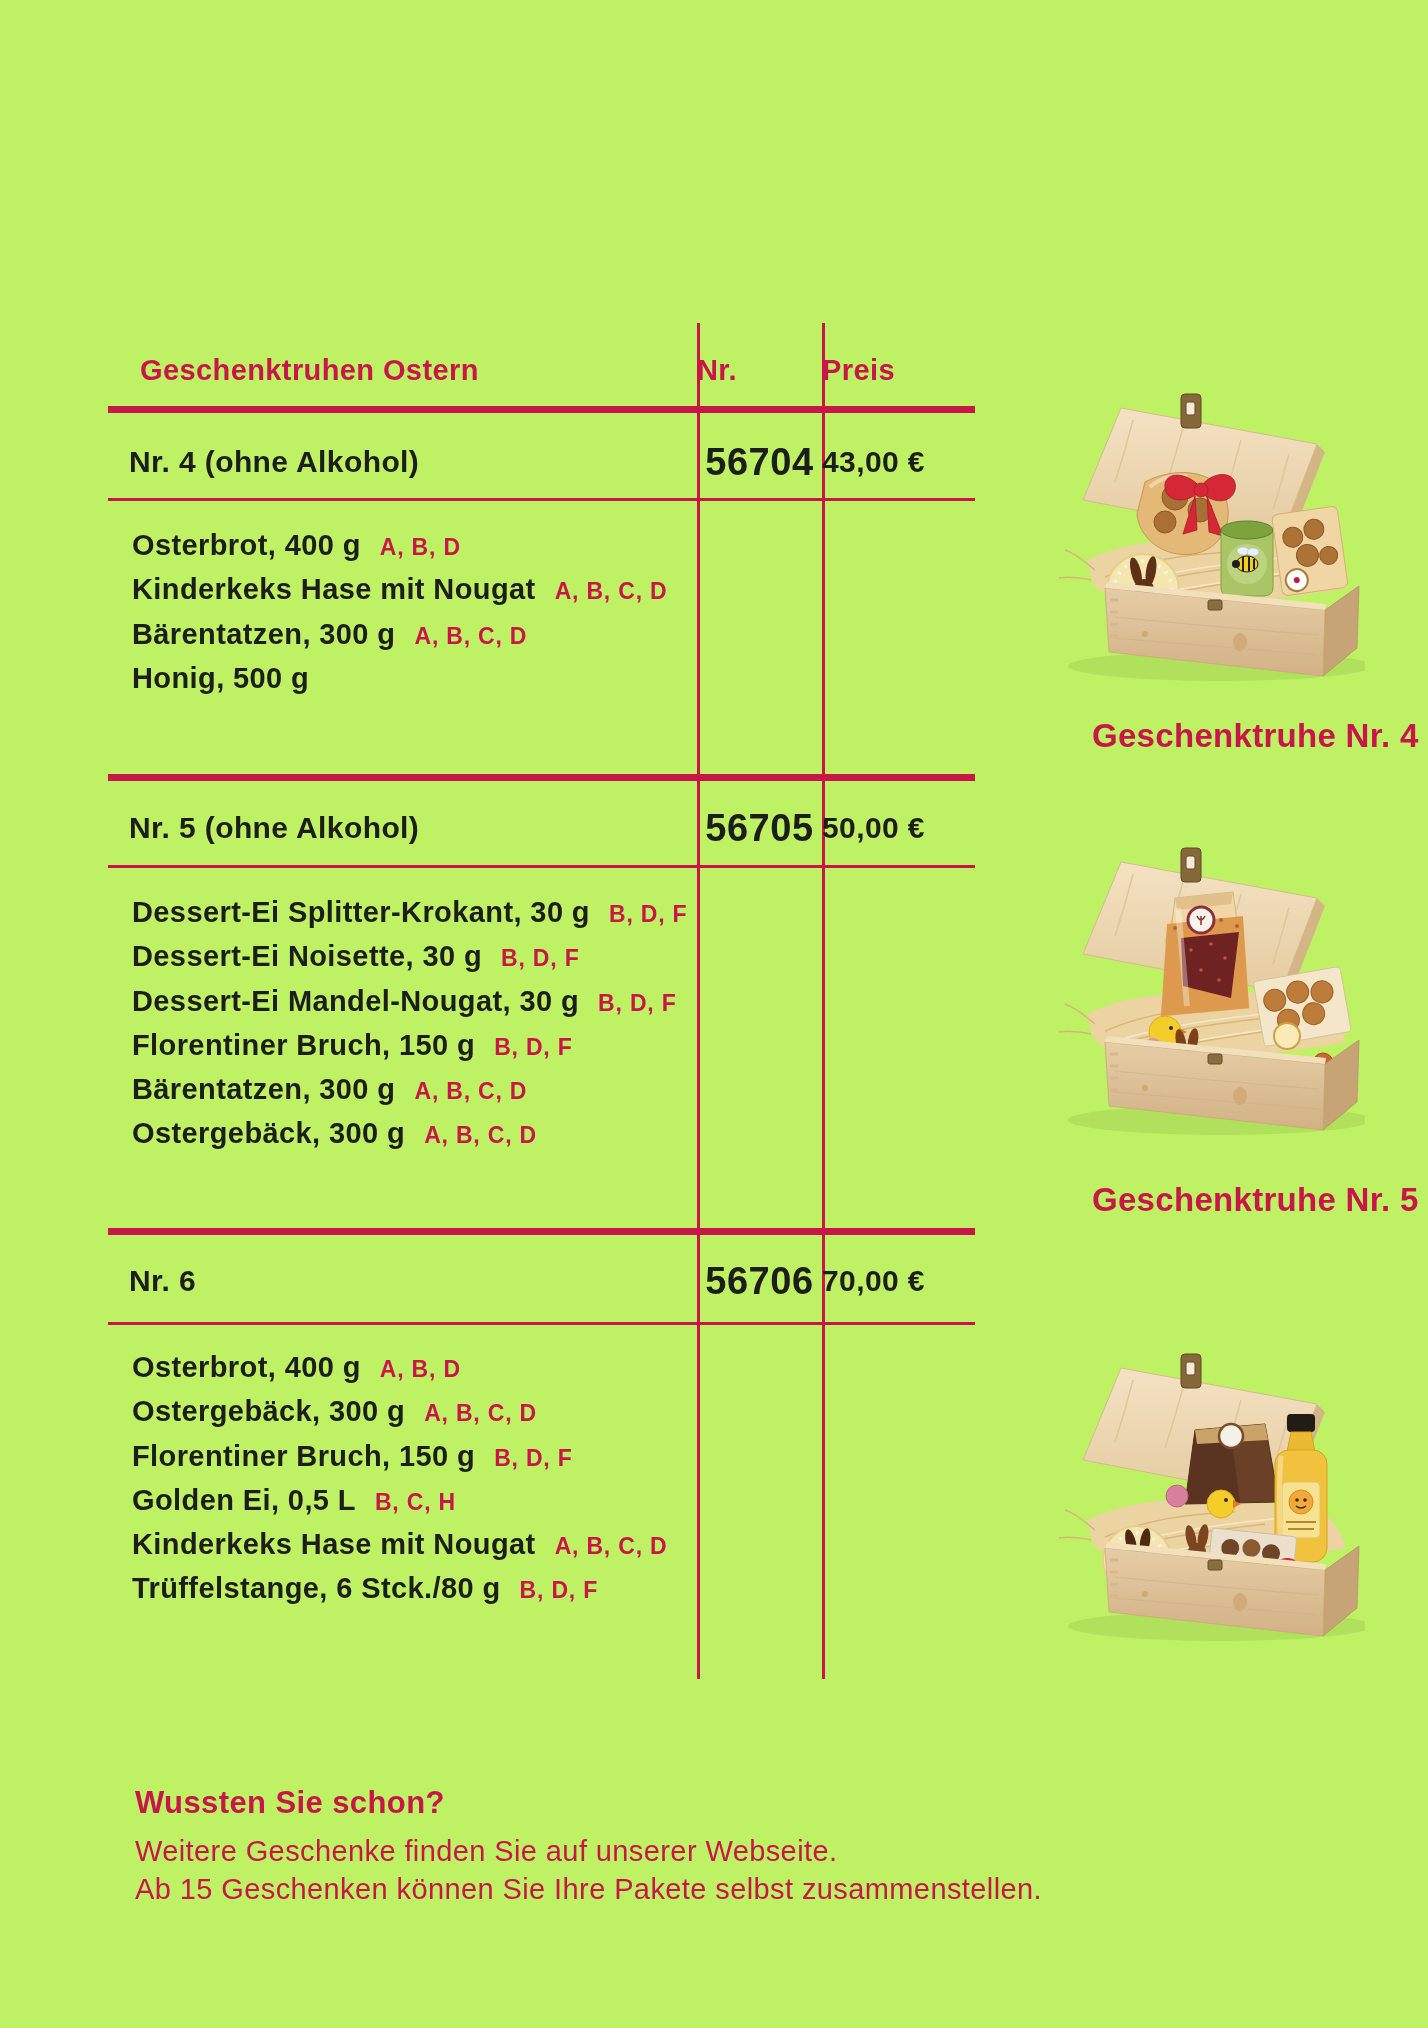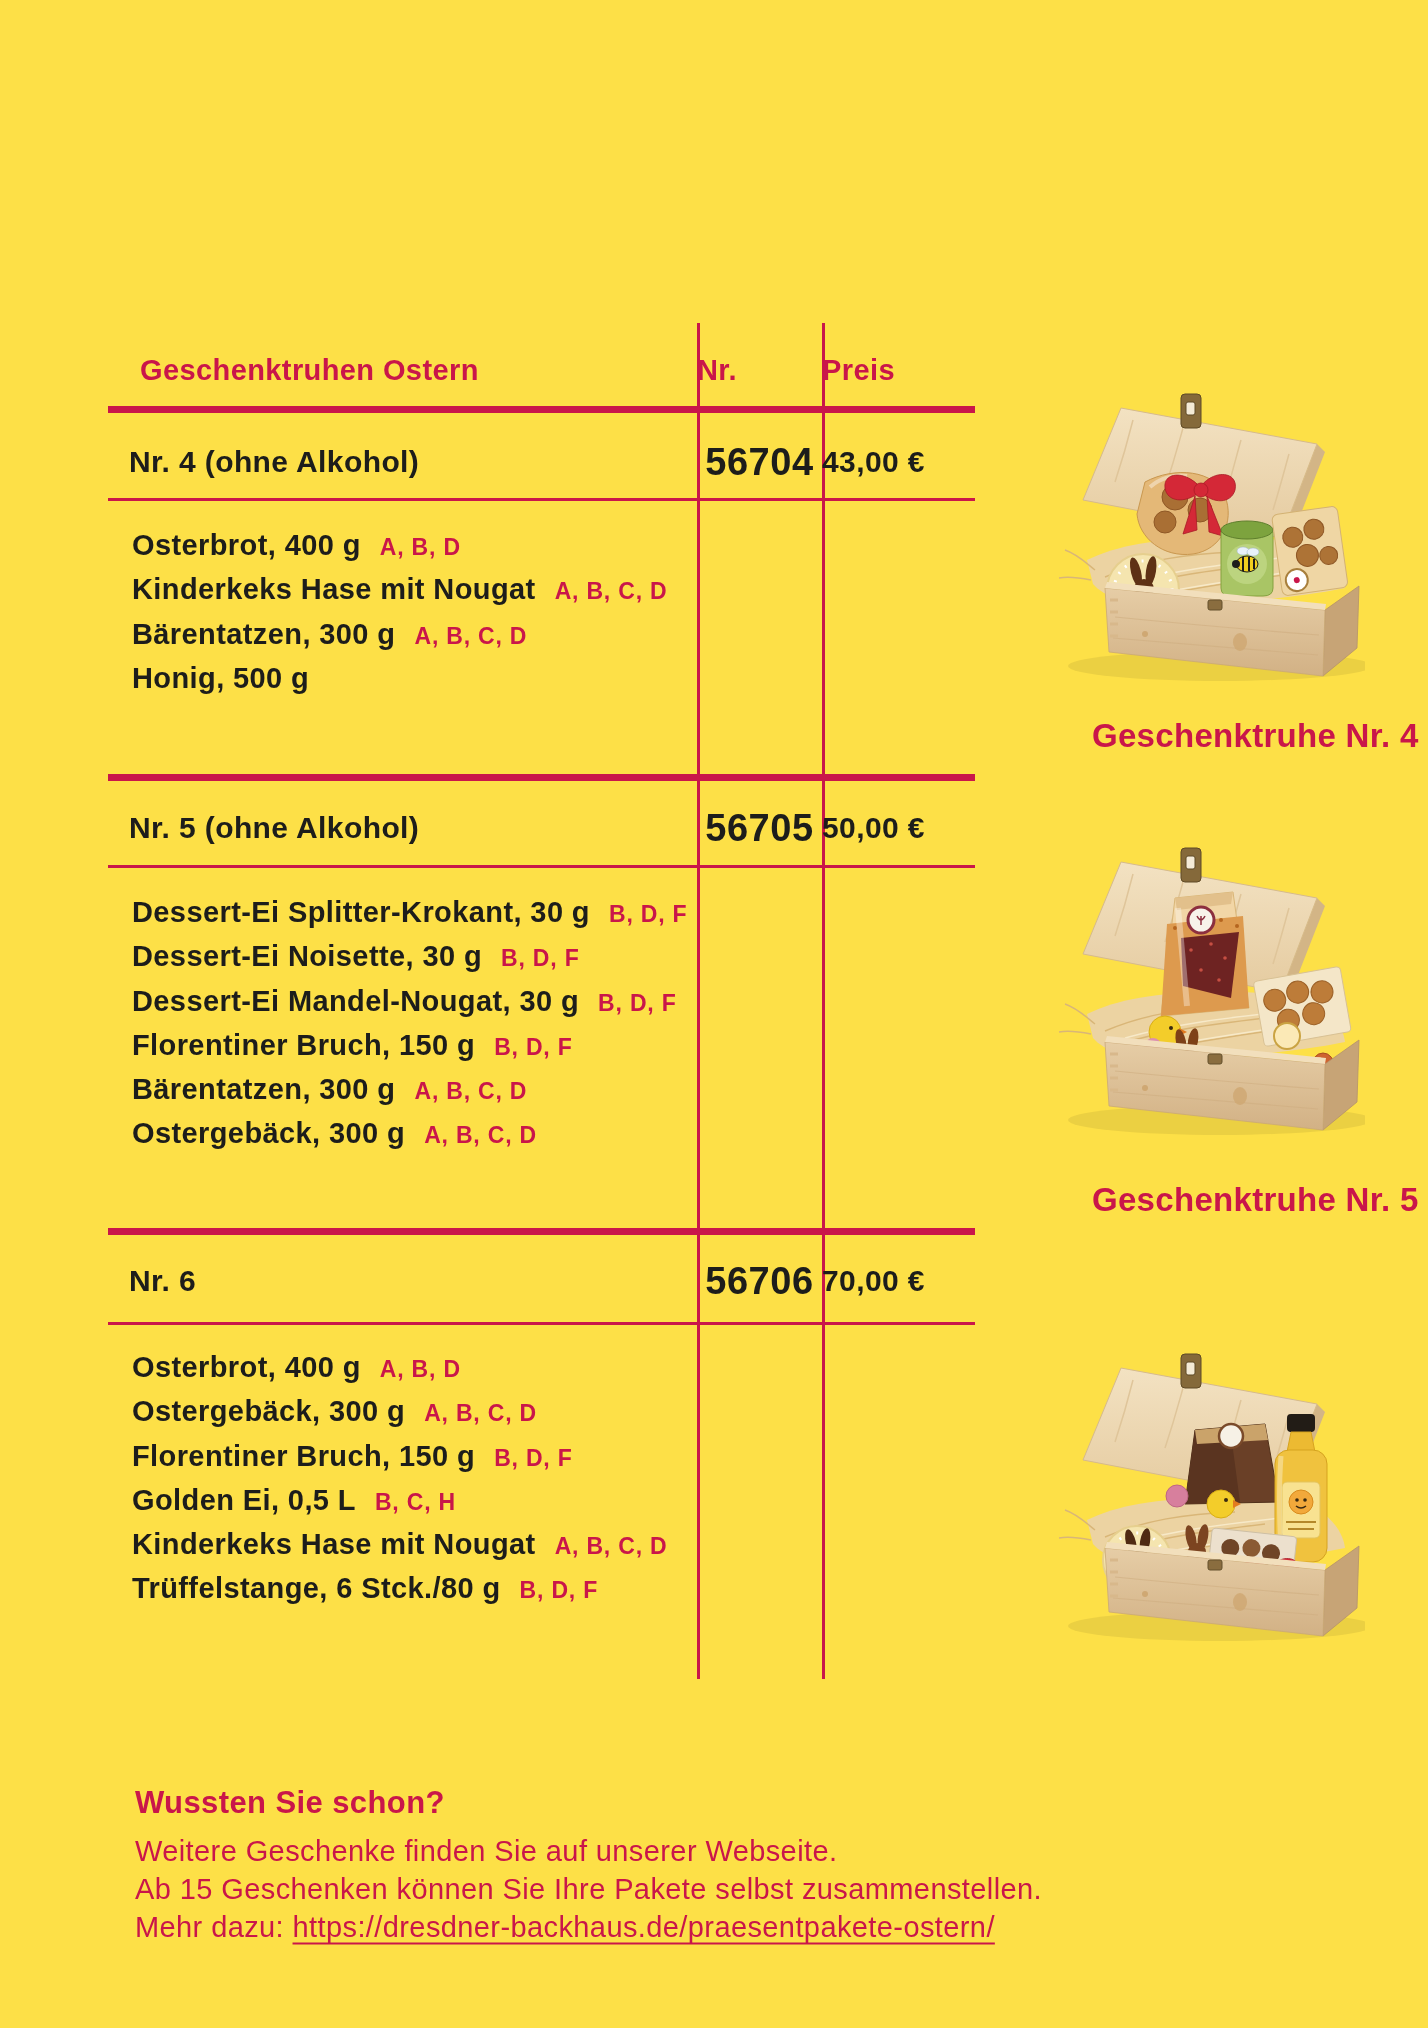--- a/index.html
+++ b/index.html
@@ -5,21 +5,21 @@
   :root{
     --red:#C9164A;
     --ink:#1D1D1B;
     --wood-light:#F2E0BE;
     --wood-mid:#E2C79E;
     --wood-dark:#C7A476;
   }
   *{box-sizing:border-box;margin:0;padding:0}
   html,body{background:#ffffff}
   body{font-family:"Liberation Sans","DejaVu Sans",sans-serif;color:var(--ink)}
-  .page{position:relative;width:1428px;height:2028px;background:#fde047;overflow:hidden}
+  .page{position:relative;width:1428px;height:2028px;background:#bef264;overflow:hidden}
 
   .abs{position:absolute}
   .vc{transform:translateY(-50%)}
 
   
   .rule{position:absolute;background:var(--red)}
   .rule-thick{height:7px;left:108px;width:867px}
   .rule-thin{height:3px;left:108px;width:867px}
   .rule-vert{width:3px;top:323px;height:1356px}
 
@@ -425,17 +425,14 @@
         <circle cx="120" cy="242" r="3" fill="#cfa873"></circle>
         <path d="M85,208 h8 M85,220 h8 M85,232 h8 M85,244 h8" stroke="#d8b88b" stroke-width="3"></path>
         <rect x="183" y="208" width="14" height="10" rx="2" fill="#8a6d3f" stroke="#64512c"></rect>
       </g>
     </svg>
   </div>
 
   <div class="abs vc foot-head">Wussten Sie schon?</div>
   <div class="abs vc foot-line" style="top:1851px">Weitere Geschenke finden Sie auf unserer Webseite.</div>
   <div class="abs vc foot-line" style="top:1889px">Ab 15 Geschenken können Sie Ihre Pakete selbst zusammenstellen.</div>
-  <div class="abs vc foot-line" style="top:1927px">
-    <span>Mehr dazu: </span><a href="#">https://dresdner-backhaus.de/praesentpakete-ostern/</a>
-  </div>
 
 </div>
 
 </body></html>

